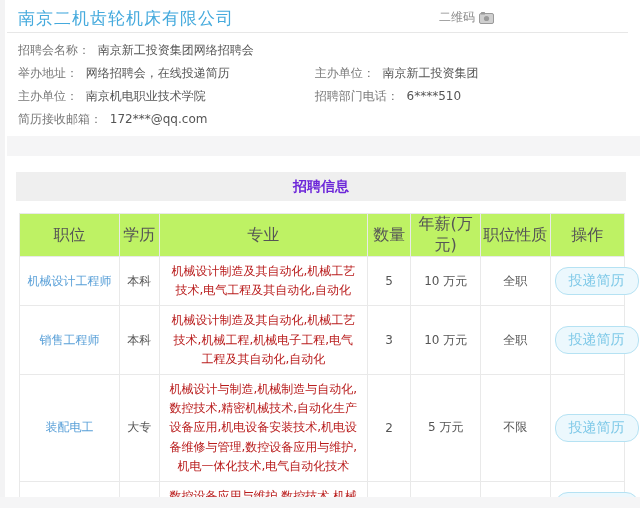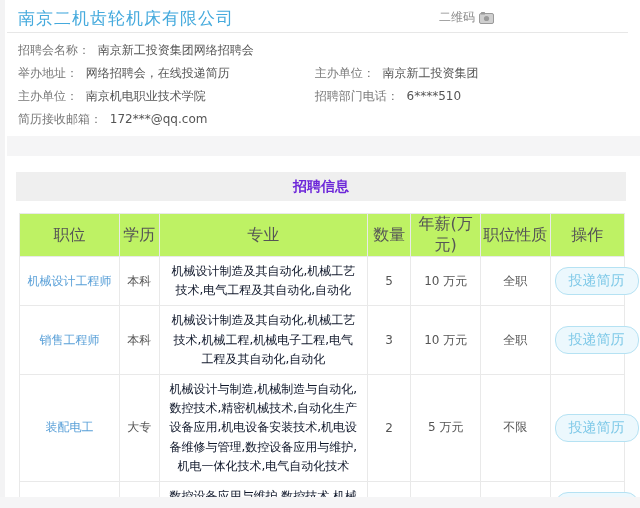--- a/index.html
+++ b/index.html
@@ -43,21 +43,21 @@
   .section-band{
     margin:16px 14px 0 9px;height:29px;background:var(--section-band);
     text-align:center;line-height:29px;font-size:14px;font-weight:bold;color:#6d28d9;
   }
 
   
   table{border-collapse:collapse;width:606px;margin:12px 16px 0 12px;table-layout:fixed;}
   th,td{border:1px solid var(--border);text-align:center;font-weight:400;color:#555;}
   th{height:25px;font-size:16px;color:#555;background:#bef264;}
   td{padding:6px 4px;font-size:12px;}
-  td.major{padding:5px 8px;line-height:1.6;color:#0f172a;}
+  td.major{padding:5px 8px;line-height:1.6;color:#b91c1c;}
   td.pos a{color:var(--link);text-decoration:none;cursor:pointer;}
   .apply{
     font-family:inherit;font-size:14px;color:var(--btn-text);
     background:var(--btn-bg);border:1px solid var(--btn-border);
     border-radius:13px;padding:4px 13px;cursor:pointer;white-space:nowrap;
   }
   .bottom-strip{position:absolute;left:0;bottom:0;width:100%;height:11px;background:var(--band);}
 </style>
 </head>
 <body>

